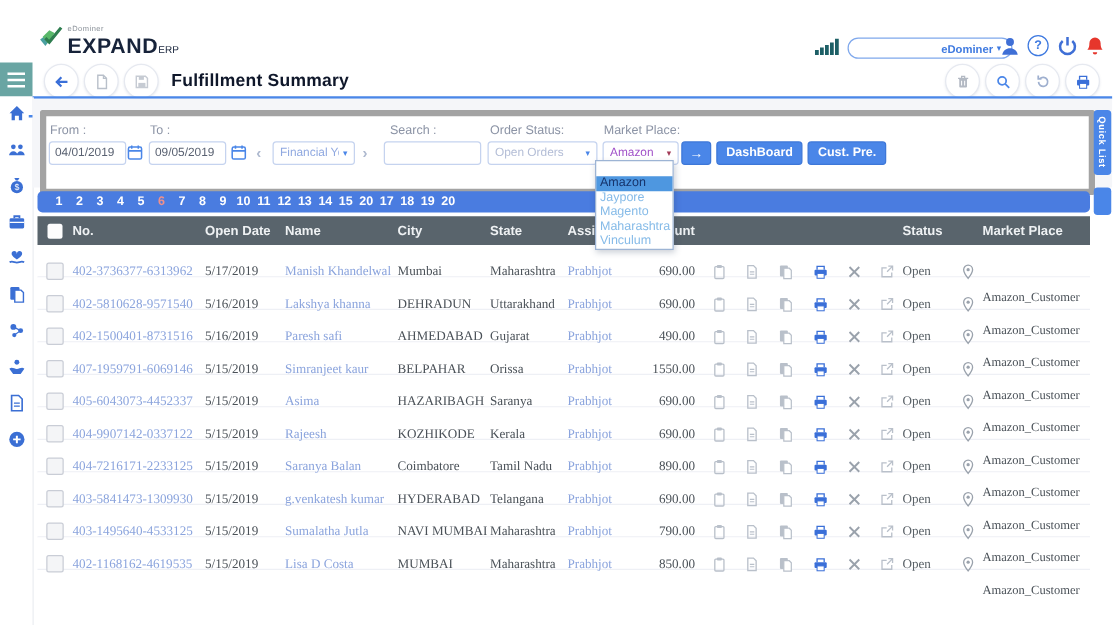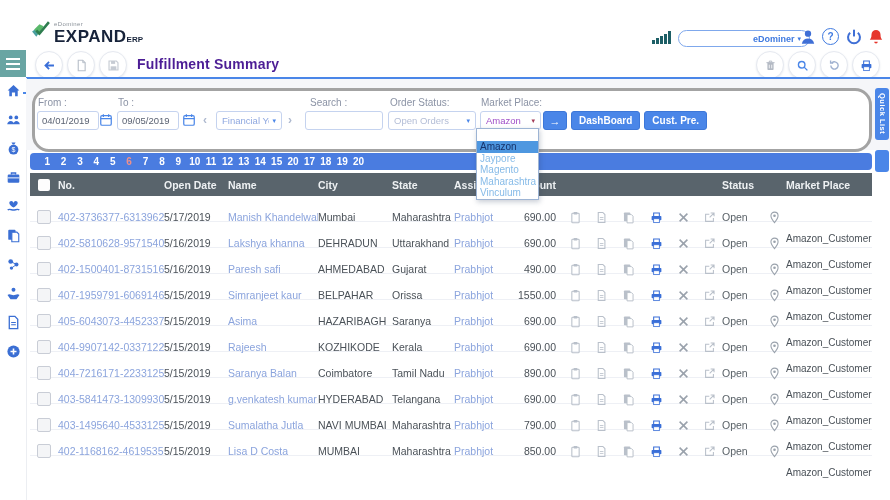--- a/index.html
+++ b/index.html
@@ -5,50 +5,50 @@
   html,body{margin:0;padding:0;background:#fff;}
   .page{position:relative;width:890px;height:500px;background:#fff;overflow:hidden;
         font-family:"Liberation Sans","DejaVu Sans",sans-serif;color:#4a5158;}
   
   .topbar{position:absolute;left:0;top:0;width:890px;height:48px;background:#fff;}
   .logo{position:absolute;left:30px;top:20px;display:flex;align-items:flex-end;}
   .logo-check svg{width:21px;height:21px;}
   .logo-txt{margin-left:3px;line-height:1;}
   .logo-small{display:block;font-size:6px;color:#8a9199;letter-spacing:.4px;margin-bottom:1px;}
   .logo-name{font-size:17px;font-weight:bold;color:#17233a;letter-spacing:.5px;}
-  .logo-suffix{font-size:8px;font-weight:bold;color:#17233a;}
+  .logo-suffix{font-size:8px;font-weight:normal;color:#17233a;}
   .signal{position:absolute;left:652px;top:31px;display:flex;align-items:flex-end;gap:1px;}
   .signal i{display:block;width:3px;background:#1d5f66;}
   .acct-pill{position:absolute;left:678px;top:30px;width:114px;height:15px;border:1px solid #7fa8ec;
              border-radius:9px;display:flex;align-items:center;justify-content:flex-end;padding:0 8px;background:#fff;}
   .acct-pill span{font-size:9px;font-weight:bold;color:#3f7ae0;}
   .acct-pill b{font-size:7px;color:#3f7ae0;margin-left:3px;}
   .top-ic{position:absolute;top:28px;width:18px;height:18px;color:#3f6fd6;}
   .top-ic svg{width:18px;height:18px;}
   .help-circ{position:absolute;top:28px;width:15px;height:15px;border:1.5px solid #3f7ae0;border-radius:50%;
              color:#3f7ae0;font-size:10px;font-weight:bold;display:flex;align-items:center;justify-content:center;}
   .bell{color:#e6362c !important;}
   
   .toolbar-line{position:absolute;left:26px;top:77px;width:864px;height:2px;background:#4a86e8;}
   .circ{position:absolute;top:51px;width:26px;height:26px;background:#fff;border:1px solid #e6e9f0;border-radius:50%;
         box-shadow:0 1px 2px rgba(60,80,120,.12);display:flex;align-items:center;justify-content:center;}
   .circ svg{width:13px;height:13px;}
-  .page-title{position:absolute;left:137px;top:56px;font-size:14px;font-weight:bold;color:#4c1d95;letter-spacing:.2px;}
+  .page-title{position:absolute;left:137px;top:56px;font-size:14px;font-weight:bold;color:#0f172a;letter-spacing:.2px;}
   
   .hamburger{position:absolute;left:0;top:50px;width:26px;height:27px;background:#69a5a3;
              display:flex;flex-direction:column;align-items:center;justify-content:center;gap:3px;}
   .hamburger i{display:block;width:14px;height:2px;background:#fff;}
   .sidebar{position:absolute;left:0;top:78px;width:26px;height:422px;background:#fff;border-right:1px solid #eceef2;}
   .sb-item{height:29px;display:flex;align-items:center;justify-content:center;color:#3b6fd4;}
   .sb-item svg{width:15px;height:15px;}
   .active-dash{position:absolute;left:23px;top:92px;width:5px;height:2px;background:#4a86e8;}
   
   .band{position:absolute;left:26px;top:79px;width:864px;height:71px;background:#f5f6f9;}
   .filter-panel{position:absolute;left:32px;top:88px;width:834px;height:58px;background:#fff;
-                border:3px solid #a3a3a3;border-radius:17px;}
+                border:5px solid #a3a3a3;border-radius:2px;}
   .flabel{position:absolute;top:6px;font-size:10px;color:#8b93a5;}
   .finput{position:absolute;top:20px;height:17px;border:1px solid #c5d3ef;border-radius:3px;background:#fff;
           font-size:9.5px;color:#5a6272;padding:0 4px;font-family:inherit;}
   .cal{position:absolute;top:22px;width:14px;height:14px;color:#4a86e8;}
   .cal svg{width:14px;height:14px;}
   .navarr{position:absolute;top:22px;font-size:12px;font-weight:bold;color:#aeb9cf;}
   .selbox{position:absolute;top:20px;height:19px;border:1px solid #c5d3ef;border-radius:3px;background:#fff;
           display:flex;align-items:center;justify-content:space-between;padding:0 5px;box-sizing:border-box;}
   .selbox .txt{font-size:9.5px;white-space:nowrap;overflow:hidden;}
   .selbox .car{font-size:7px;margin-left:3px;}
@@ -67,21 +67,21 @@
   .pagebar{position:absolute;left:30px;top:153px;width:842px;height:17px;background:#4a7ce0;border-radius:4px;
            display:flex;align-items:center;padding-left:9px;box-sizing:border-box;}
   .pg{width:16.4px;text-align:center;font-size:10px;font-weight:bold;color:#fff;}
   .pg.active{color:#f0908a;}
   
   .grid{display:grid;grid-template-columns:28px 106px 64px 90px 74px 62px 56px 52px 26px 26px 28px 28px 26px 26px 40px 24px 1fr;
         align-items:center;}
   .thead{position:absolute;left:30px;top:173px;width:842px;height:23px;background:#59646c;color:#eef1f3;
          font-size:10.5px;font-weight:bold;}
   .thead .hcell{white-space:nowrap;}
-  .tbody{position:absolute;left:30px;top:196px;width:842px;}
+  .tbody{position:absolute;left:30px;top:196px;width:842px;font-family:Liberation Serif, serif;}
   .trow{height:25px;border-bottom:1px solid #eef0f5;background:#fff;font-size:10.5px;}
   .cell{white-space:nowrap;overflow:hidden;}
   .link{color:#8ba4dd;}
   .c-chk{display:flex;justify-content:center;}
   .chk{width:12px;height:12px;border:1px solid #c9cdd6;background:#f4f5f7;border-radius:2px;}
   .hchk{width:12px;height:12px;background:#fdfdfd;border-radius:2px;}
   .c-amt{text-align:right;padding-right:6px;}
   .c-ic{display:flex;justify-content:center;color:#b9c0ca;}
   .c-ic svg{width:13px;height:13px;}
   .c-ic.blue{color:#3a6fd8;}

